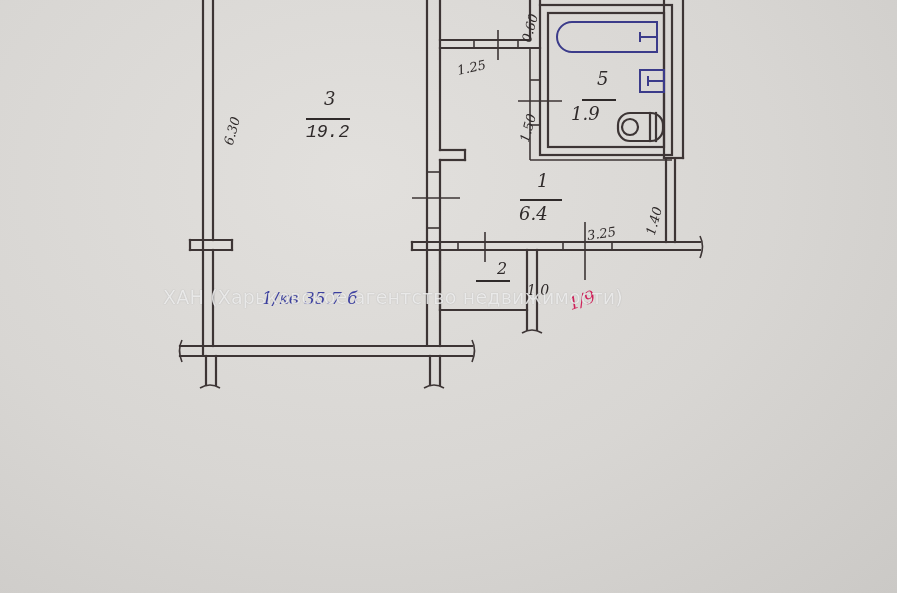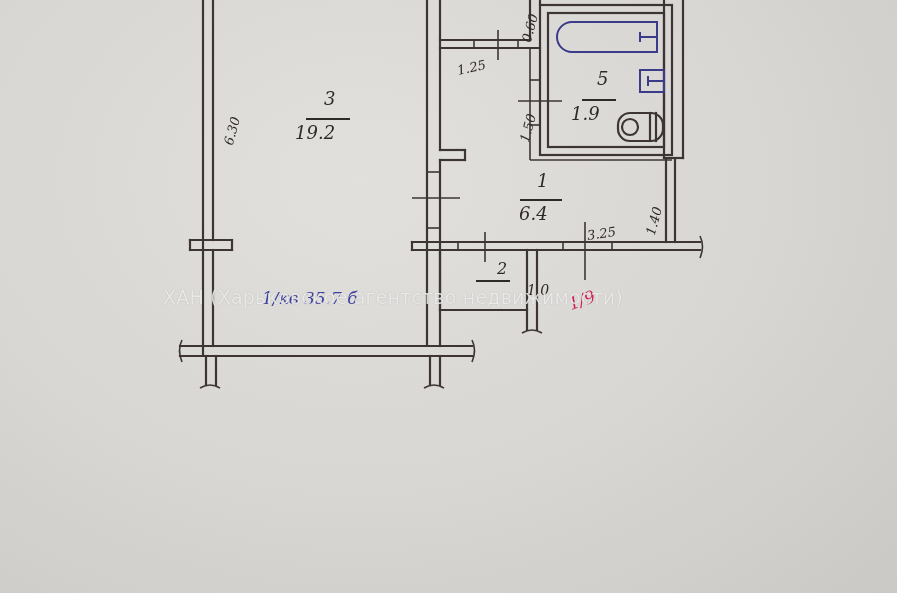--- a/index.html
+++ b/index.html
@@ -138,21 +138,21 @@
 
     <line class="wall" x1="440" y1="250" x2="440" y2="310"></line>
     <line class="wall" x1="440" y1="310" x2="527" y2="310"></line>
     <line class="wall" x1="527" y1="250" x2="527" y2="330"></line>
     <line class="wall" x1="537" y1="250" x2="537" y2="330"></line>
     <path class="thin" d="M522 333 q10 -6 20 0"></path>
   </svg>
 
   <div class="label room-num" style="left:324px;top:88px;">3</div>
   <div class="frac-line" style="left:306px;top:118px;width:44px;"></div>
-  <div class="label room-area" style="left:295px;top:122px;">19.2</div>
+  <div class="label room-area" style="left:306px;top:122px;font-family:Liberation Mono, monospace;">19.2</div>
 
   <div class="label room-num" style="left:597px;top:68px;">5</div>
   <div class="frac-line" style="left:582px;top:99px;width:34px;"></div>
   <div class="label room-area" style="left:571px;top:103px;">1.9</div>
 
   <div class="label room-num" style="left:537px;top:170px;">1</div>
   <div class="frac-line" style="left:520px;top:199px;width:42px;"></div>
   <div class="label room-area" style="left:519px;top:203px;text-align:right;">6.4</div>
 
   <div class="label room-num" style="left:497px;top:259px;font-size:16px;">2</div>

